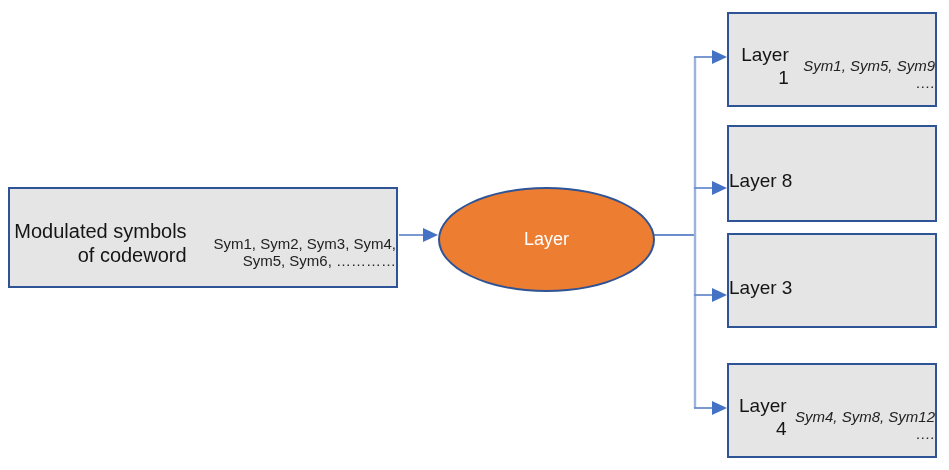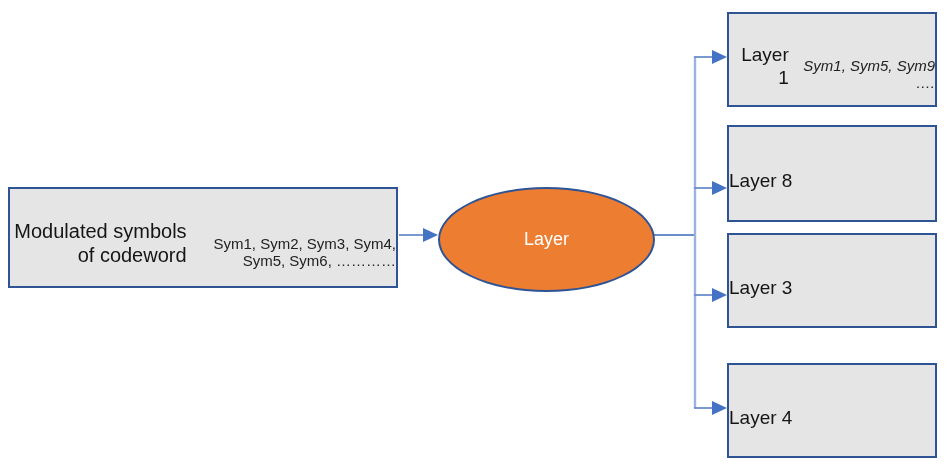--- a/index.html
+++ b/index.html
@@ -124,15 +124,16 @@
   <div class="box layer-box lb2">
     <div class="layer-title">Layer 8</div>
   </div>
 
   <div class="box layer-box lb3">
     <div class="layer-title">Layer 3</div>
   </div>
 
   <div class="box layer-box lb4">
     <div class="layer-title">Layer 4</div>
+    <div class="layer-symbols">Sym4, Sym8, Sym12 ….</div>
   </div>
 
 </div>
 
 </body></html>

